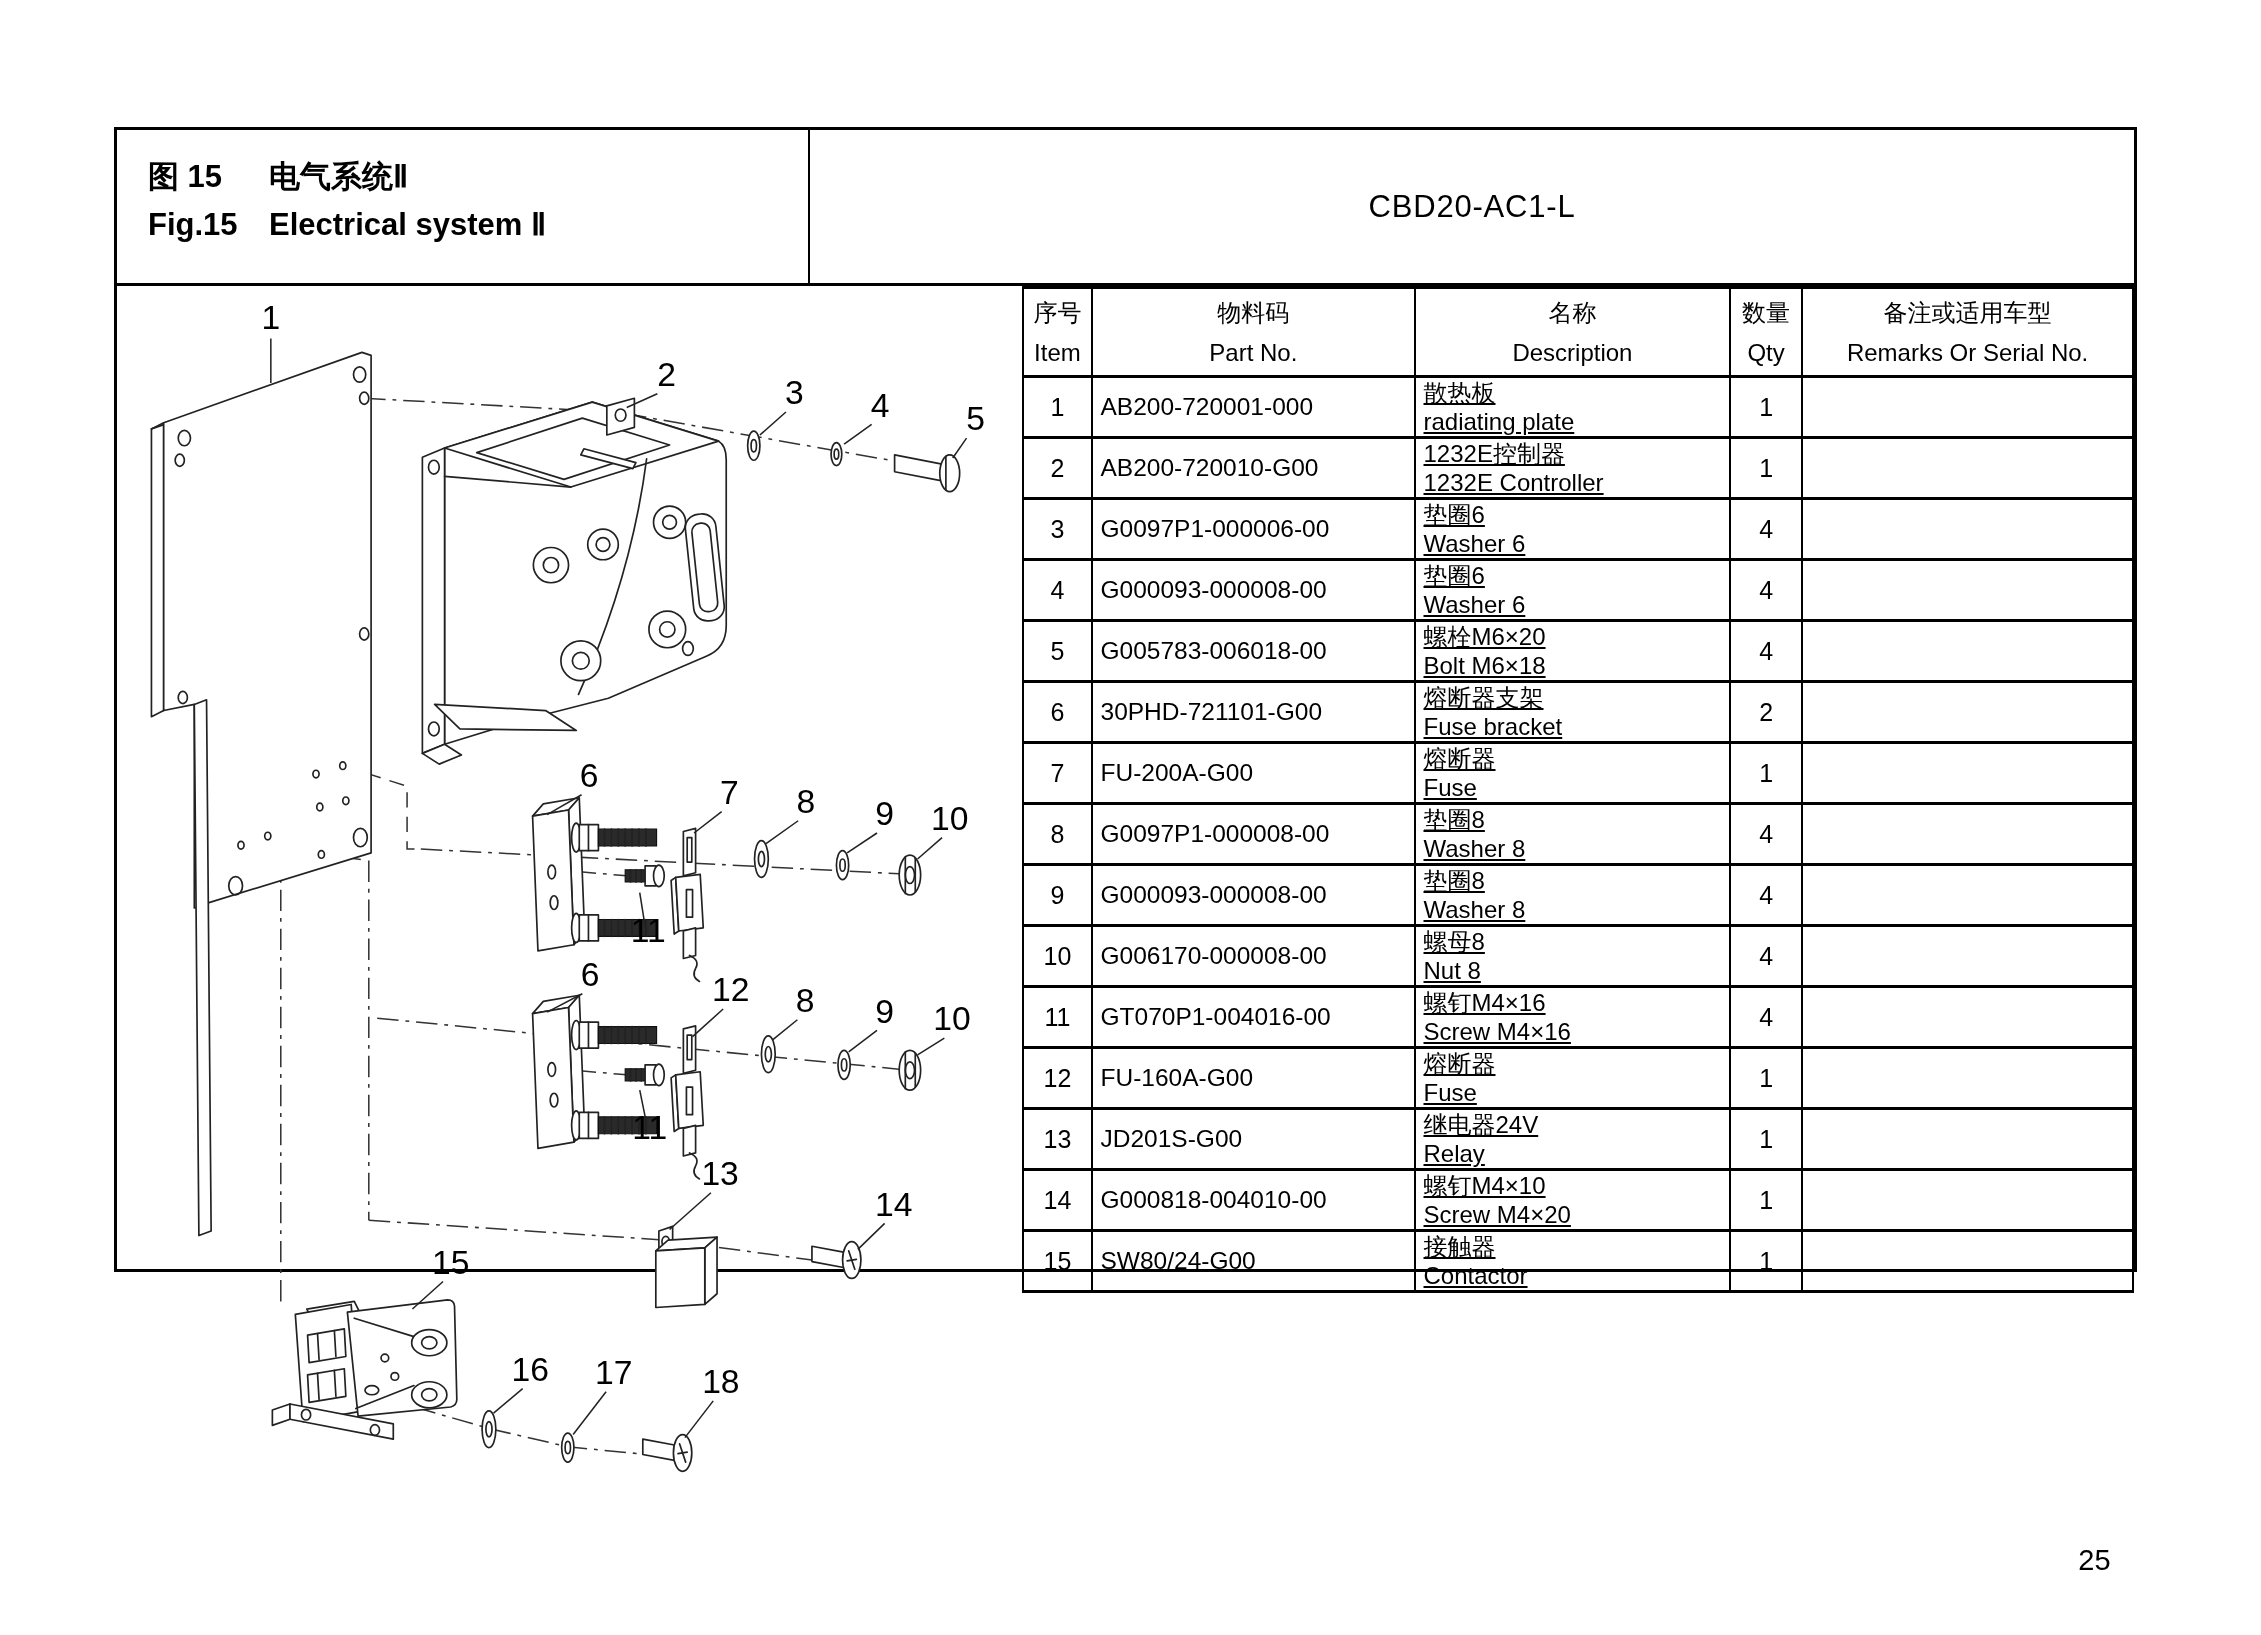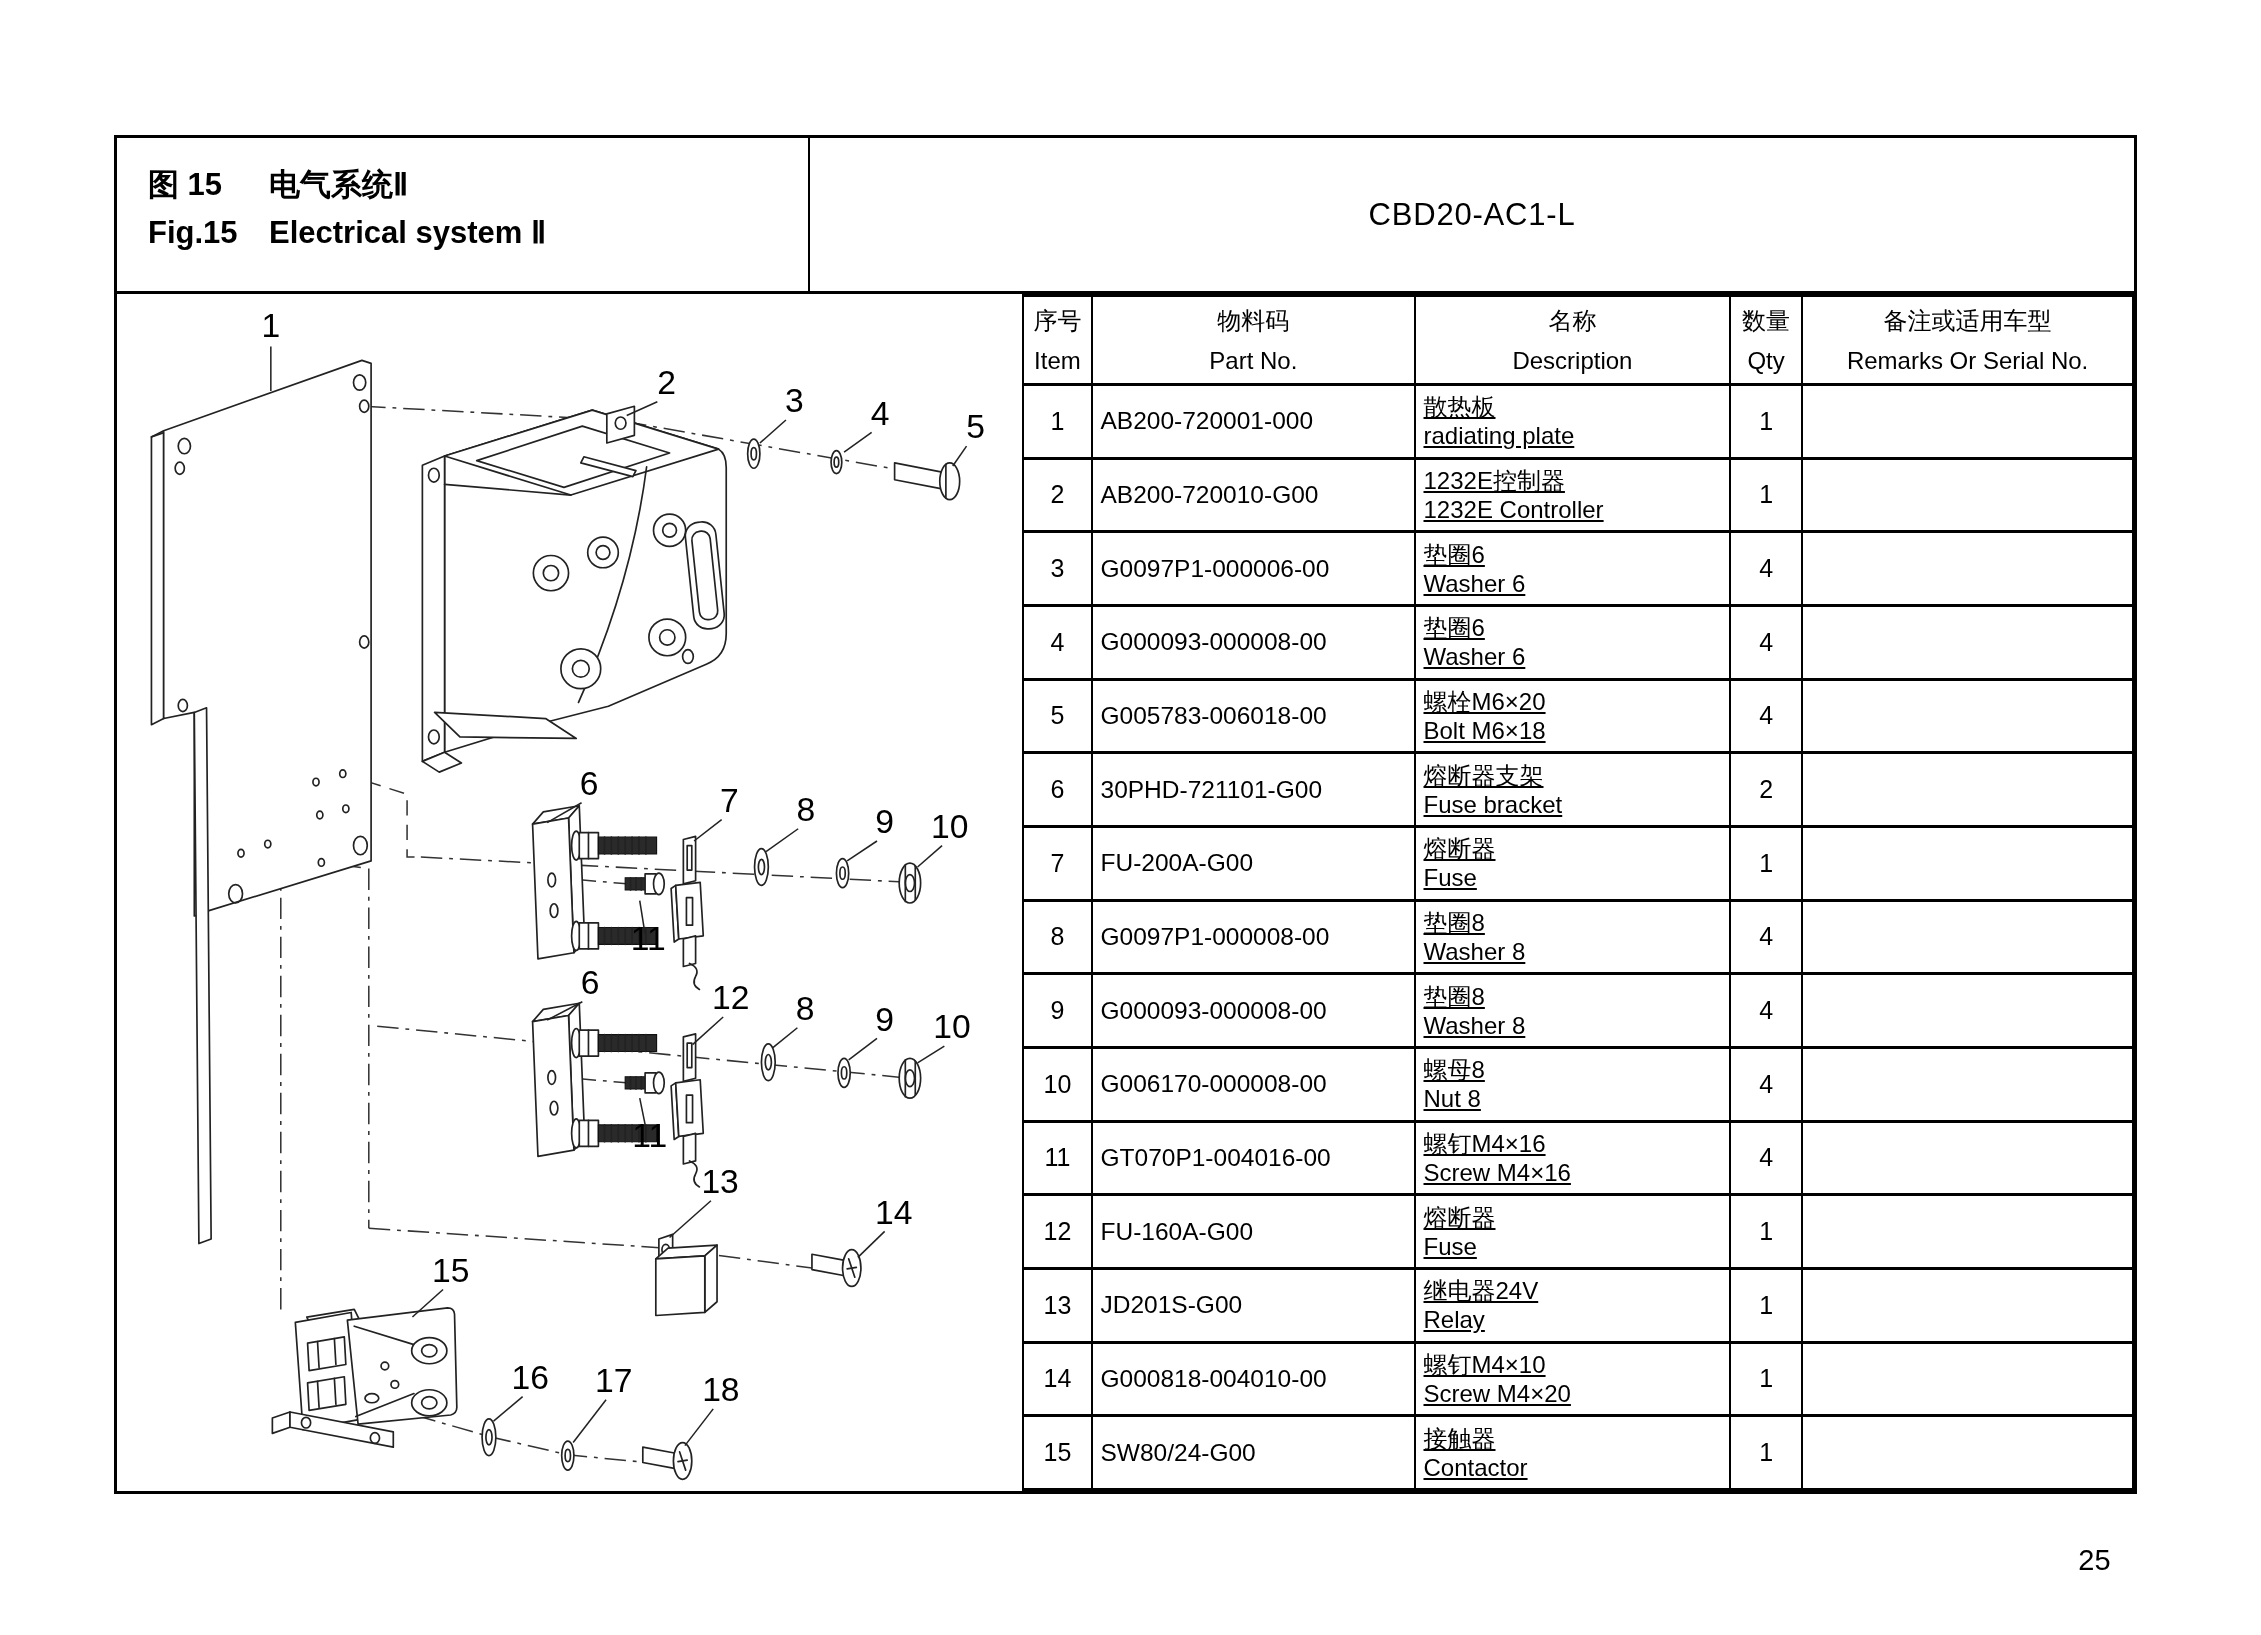--- a/index.html
+++ b/index.html
@@ -1,17 +1,17 @@
 <!DOCTYPE html>
 <html style="font-size:12.3px"><head>
 <meta charset="utf-8">
 <style>
   html,body{margin:0;padding:0;background:#fff;}
   body{position:relative;width:2261px;height:1635px;font-family:"Liberation Sans",sans-serif;color:#000;overflow:hidden;}
-  .sheet{position:absolute;left:114px;top:135px;width:2023px;height:1359px;border:3.8px solid #000;box-sizing:border-box;background:#fff;}
+  .sheet{position:absolute;left:114px;top:127px;width:2023px;height:1145px;border:3.8px solid #000;box-sizing:border-box;background:#fff;}
   
   .titlebar{position:absolute;left:0;top:0;width:100%;height:156px;border-bottom:3.1px solid #000;box-sizing:border-box;display:flex;}
   .title-left{width:693px;border-right:2.3px solid #000;box-sizing:border-box;padding:23px 0 0 31px;}
   .title-line{font-weight:bold;font-size:31px;line-height:48px;white-space:nowrap;}
   .fig-no{display:inline-block;min-width:121px;}
   .title-right{flex:1;display:flex;align-items:center;justify-content:center;font-size:31px;letter-spacing:0.8px;}
   
   .tablewrap{position:absolute;left:897px;top:156px;right:0;bottom:0;margin-left:8px;}
   table{width:100%;height:100%;border-collapse:collapse;table-layout:fixed;}
   th,td{border-left:2.3px solid #000;border-right:2.3px solid #000;border-top:3.1px solid #000;border-bottom:3.1px solid #000;padding:0;vertical-align:middle;font-weight:normal;}

